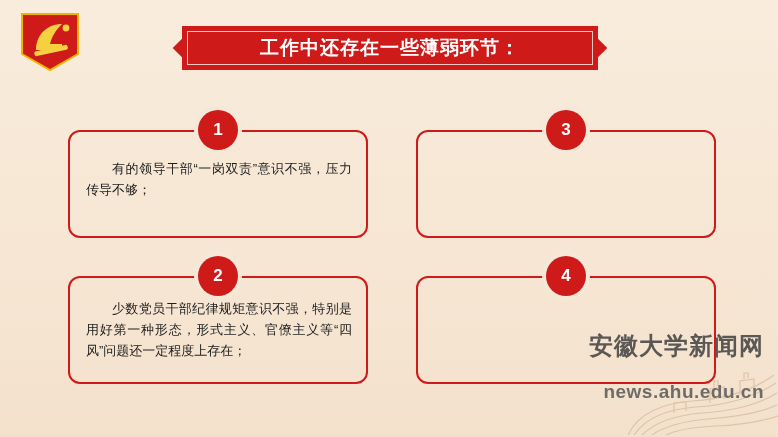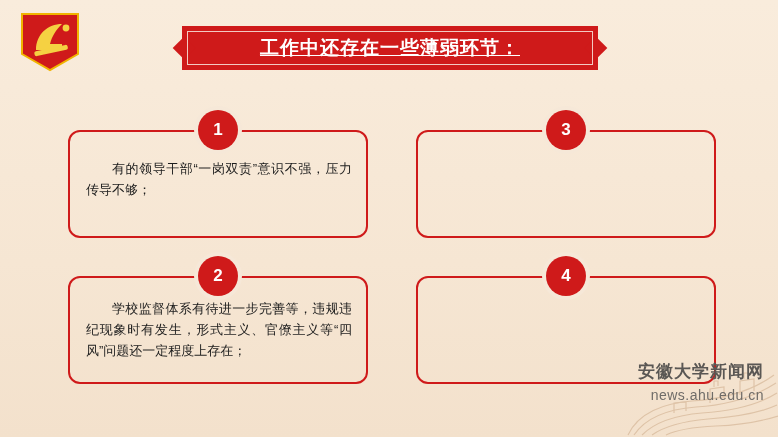--- a/index.html
+++ b/index.html
@@ -58,21 +58,20 @@
     border: 1px solid #f3c9c2;
     pointer-events: none;
   }
   .title-text {
     position: relative;
     color: #ffffff;
     font-size: 19px;
     font-weight: bold;
     letter-spacing: 1px;
     white-space: nowrap;
-    text-decoration: underline;
   }
   
   .notch {
     position: absolute;
     top: 50%;
     width: 16px;
     height: 16px;
     background: #cf1a1a;
     transform: translateY(-50%) rotate(45deg);
   }
@@ -137,31 +136,32 @@
   
   .watermark {
     position: absolute;
     right: 14px;
     bottom: 34px;
     text-align: right;
     color: #6d6a66;
     pointer-events: none;
   }
   .wm-cn {
-    font-size: 17px;
+    font-size: 24px;
     font-weight: bold;
     color: #5a5754;
     letter-spacing: 1px;
     line-height: 1.2;
   }
   .wm-en {
-    font-size: 14px;
+    font-size: 19px;
     color: #6f6c68;
     letter-spacing: 0.5px;
-    margin-top: 5px;
+    margin-top: 20px;
+    font-weight: bold;
   }
 </style>
 </head>
 <body>
 
 <div class="slide">
 
   <div class="emblem">
     <svg viewBox="0 0 74 66" width="74" height="66" xmlns="http://www.w3.org/2000/svg">
       <path d="M6 4 L62 4 L62 44 L34 60 L6 44 Z" fill="#cf1a1a"></path>
@@ -181,21 +181,21 @@
 
   <div class="cards">
 
     <div class="card c0">
       <div class="badge">1</div>
       <div class="card-text">有的领导干部“一岗双责”意识不强，压力传导不够；</div>
     </div>
 
     <div class="card c1">
       <div class="badge">2</div>
-      <div class="card-text">学校监督体系有待进一步完善等，违规违纪现象时有发生，形式主义、官僚主义等“四风”问题还一定程度上存在；</div>
+      <div class="card-text">少数党员干部纪律规矩意识不强，特别是用好第一种形态，形式主义、官僚主义等“四风”问题还一定程度上存在；</div>
     </div>
 
     <div class="card c2">
       <div class="badge">3</div>
     </div>
 
     <div class="card c3">
       <div class="badge">4</div>
     </div>
 

